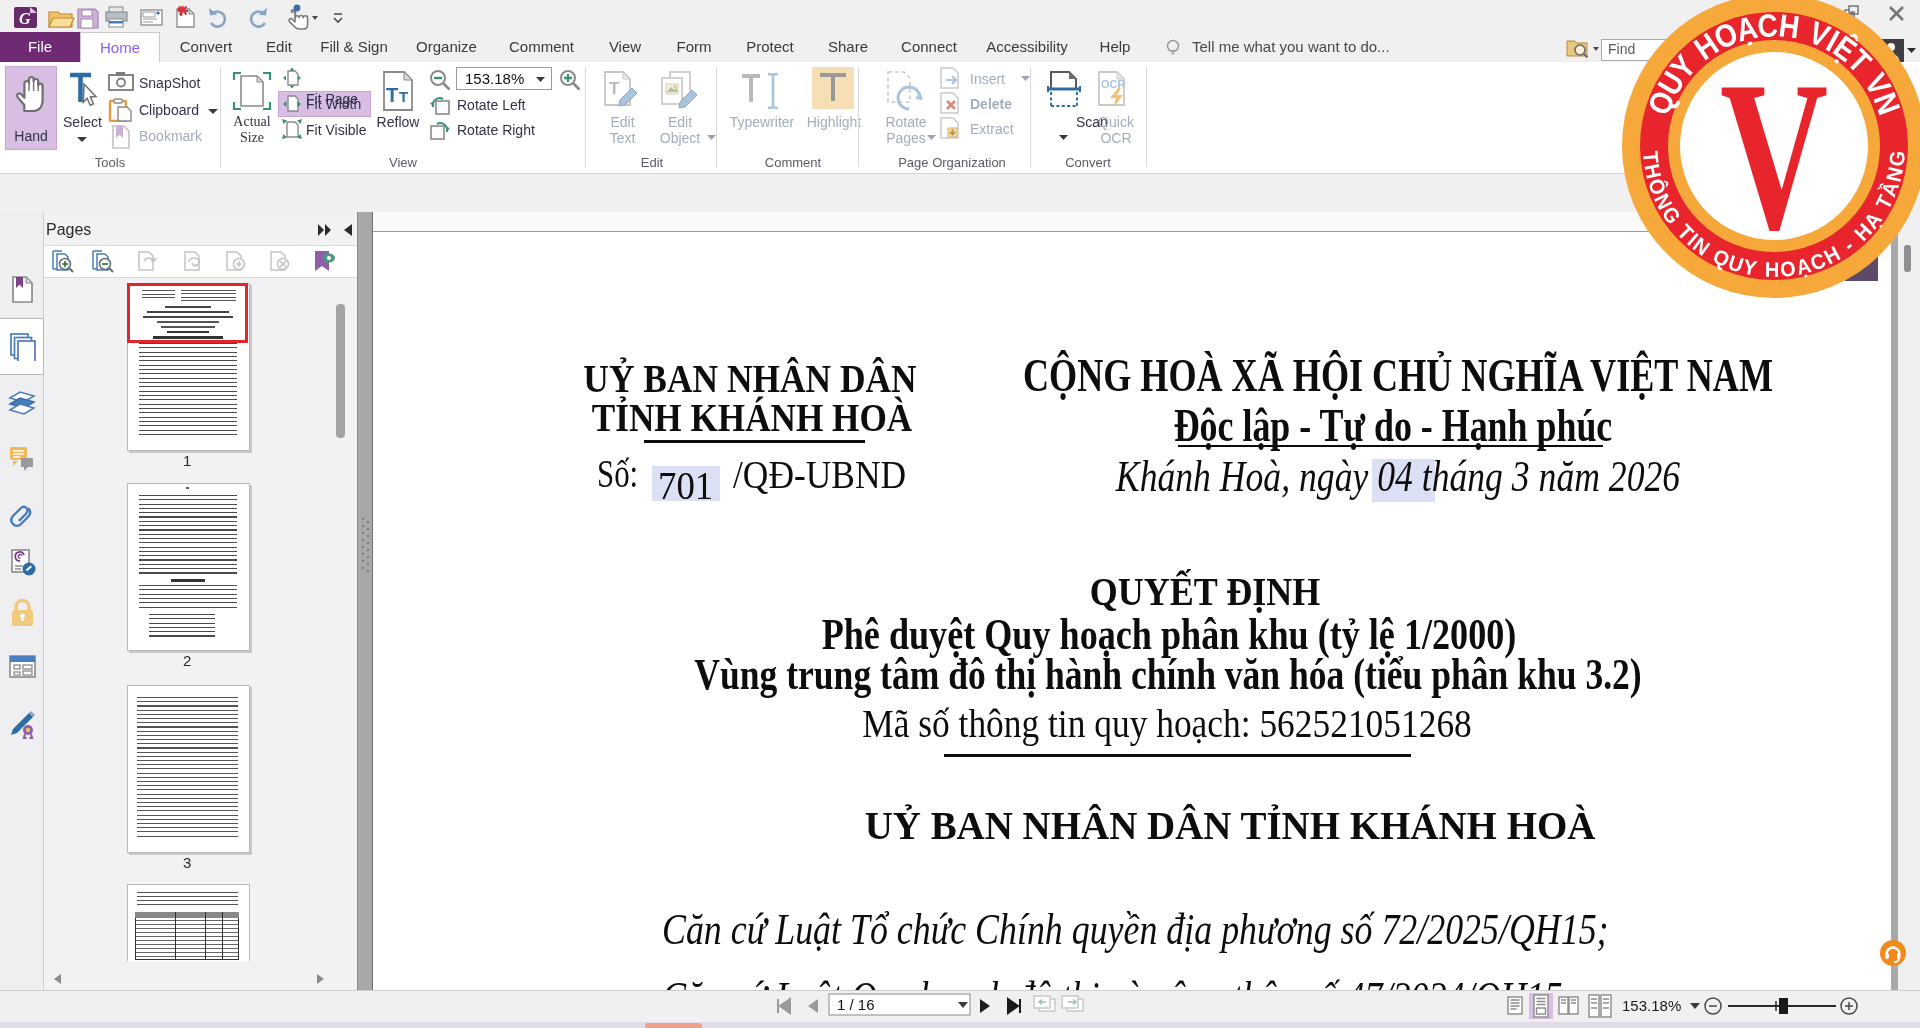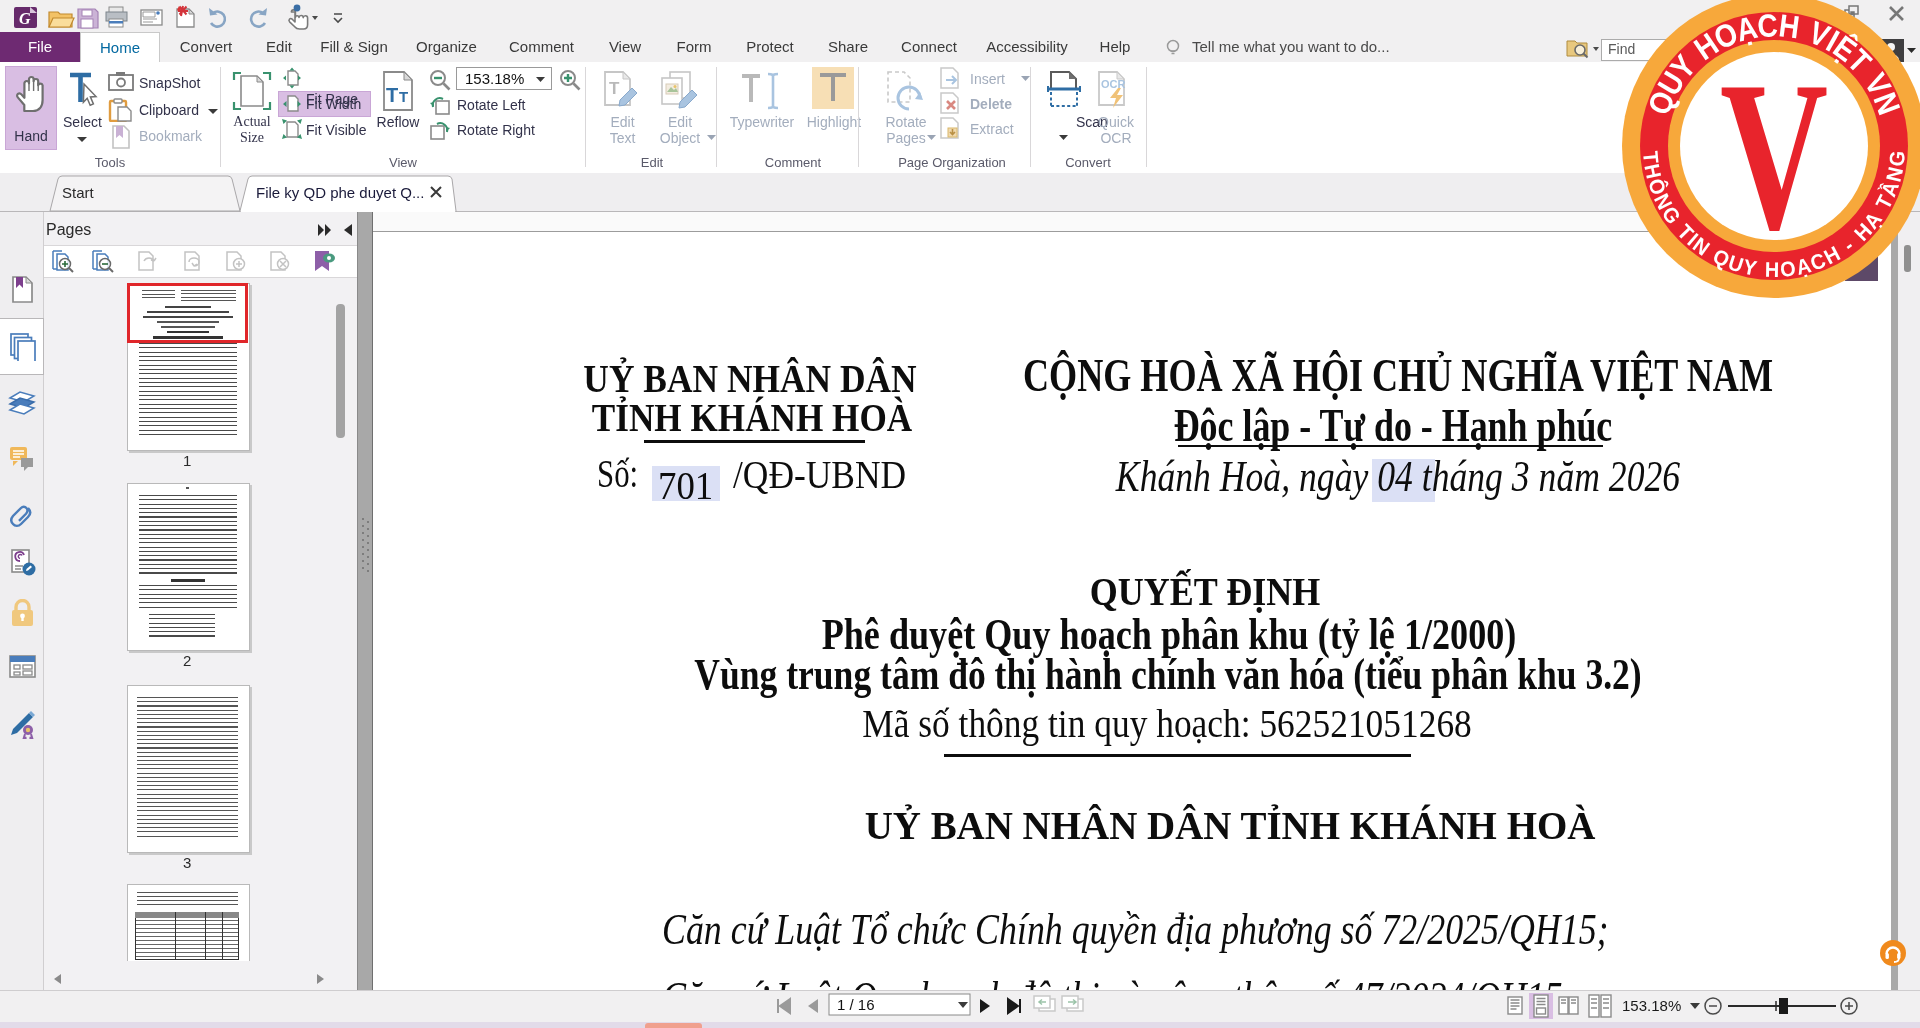--- a/index.html
+++ b/index.html
@@ -6,21 +6,21 @@
   #root{position:relative;width:1920px;height:1028px;overflow:hidden;
         font-family:"Liberation Sans",sans-serif;background:#f1f0f1;}
   .abs{position:absolute;}
   
   #titlebar{position:absolute;left:0;top:0;width:1920px;height:32px;background:#f1f0f1;}
   #titletext{position:absolute;left:591px;top:7px;font-size:15px;color:#9f9f9f;white-space:nowrap;letter-spacing:-0.18px;}
   
   #menubar{position:absolute;left:0;top:32px;width:1920px;height:30px;background:#f1f0f1;}
   .mtab{position:absolute;top:0;height:30px;line-height:30px;font-size:15px;color:#3a3a3a;text-align:center;}
   #filetab{left:0;width:80px;background:#6e2a72;color:#fff;}
-  #hometab{left:80px;width:80px;background:#ffffff;color:#0369a1;border:1px solid #c9c9c9;border-bottom:none;box-sizing:border-box;}
+  #hometab{left:80px;width:80px;background:#ffffff;color:#8b5cf6;border:1px solid #c9c9c9;border-bottom:none;box-sizing:border-box;}
   
   #ribbon{position:absolute;left:0;top:62px;width:1920px;height:111px;background:#ffffff;border-bottom:1px solid #d6d4d6;}
   .gsep{position:absolute;top:5px;width:1px;height:100px;background:#d9d7d9;}
   .glabel{position:absolute;top:93px;width:120px;text-align:center;font-size:13px;color:#5a5a6a;}
   .rlabel{font-size:14px;color:#32324a;}
   .rlabel.dis{color:#a3adbd;}
   
   #tabrow{position:absolute;left:0;top:173px;width:1920px;height:39px;background:#efeeF0;border-bottom:1px solid #b9b7b9;box-sizing:border-box;}
   
   #leftstrip{position:absolute;left:0;top:212px;width:44px;height:778px;background:#efeef0;border-right:1px solid #d0ced0;box-sizing:border-box;}
@@ -325,30 +325,20 @@
       </svg>
     <svg class="abs" style="left:1096px;top:8px" width="36" height="42" viewBox="0 0 36 42">
       <path d="M3 2 h18 l7 7 v26 h-25 z" fill="#fff" stroke="#c9c9c9" stroke-width="1.8"></path>
       <path d="M21 2 l7 7 h-7 z" fill="#e8e8e8" stroke="#c9c9c9"></path>
       <text x="5" y="18" font-size="11" font-weight="bold" fill="#a9c4e0" font-family="Liberation Sans">OCR</text>
       <path d="M22 18 l-8 10 h6 l-3 10 10 -13 h-6 l4 -7 z" fill="#f0c278"></path>
     </svg>
     <div class="rlabel dis abs" style="left:1088px;top:52px;width:56px;text-align:center;">Quick<br>OCR</div>
     <div class="glabel" style="left:1028px;">Convert</div>
     <div class="gsep" style="left:1146px;"></div>
-  </div>
-  <div id="tabrow">
-    <svg class="abs" style="left:0;top:0" width="470" height="39" viewBox="0 0 470 39">
-      <path d="M50 38 L58 6 Q59 3 62 3 L228 3 Q231 3 232 6 L240 38 Z" fill="#f4f3f4" stroke="#a9a7a9" stroke-width="1"></path>
-      <path d="M240 38 L248 6 Q249 3 252 3 L448 3 Q451 3 452 6 L456 38 L456 39 L240 39 Z" fill="#ffffff" stroke="#a9a7a9" stroke-width="1"></path>
-      <rect x="241" y="37" width="214" height="3" fill="#ffffff"></rect>
-      <text x="62" y="25" font-size="15" fill="#2a2a2a" font-family="Liberation Sans">Start</text>
-      <text x="256" y="25" font-size="15" fill="#1a1a3a" font-family="Liberation Sans">File ky QD phe duyet Q...</text>
-      <path d="M431 14 l10 10 M441 14 l-10 10" stroke="#3a3a3a" stroke-width="2"></path>
-    </svg>
   </div>
   <div id="leftstrip">
 
     <div class="abs" style="left:0;top:106px;width:44px;height:57px;background:#ffffff;border:1px solid #b9b7b9;border-left:none;box-sizing:border-box;"></div>
     <svg class="abs" style="left:10px;top:64px" width="24" height="28" viewBox="0 0 24 28">
       <path d="M3 1 h13 l6 6 v19 h-19 z" fill="#fff" stroke="#8a8a8a" stroke-width="1.7"></path>
       <path d="M16 1 l6 6 h-6 z" fill="#d9d9d9" stroke="#8a8a8a" stroke-width="1"></path>
       <path d="M6 1 v11 l3.5 -3.5 3.5 3.5 v-11 z" fill="#7d3f8d"></path>
     </svg>
     <svg class="abs" style="left:10px;top:121px" width="26" height="28" viewBox="0 0 26 28">

